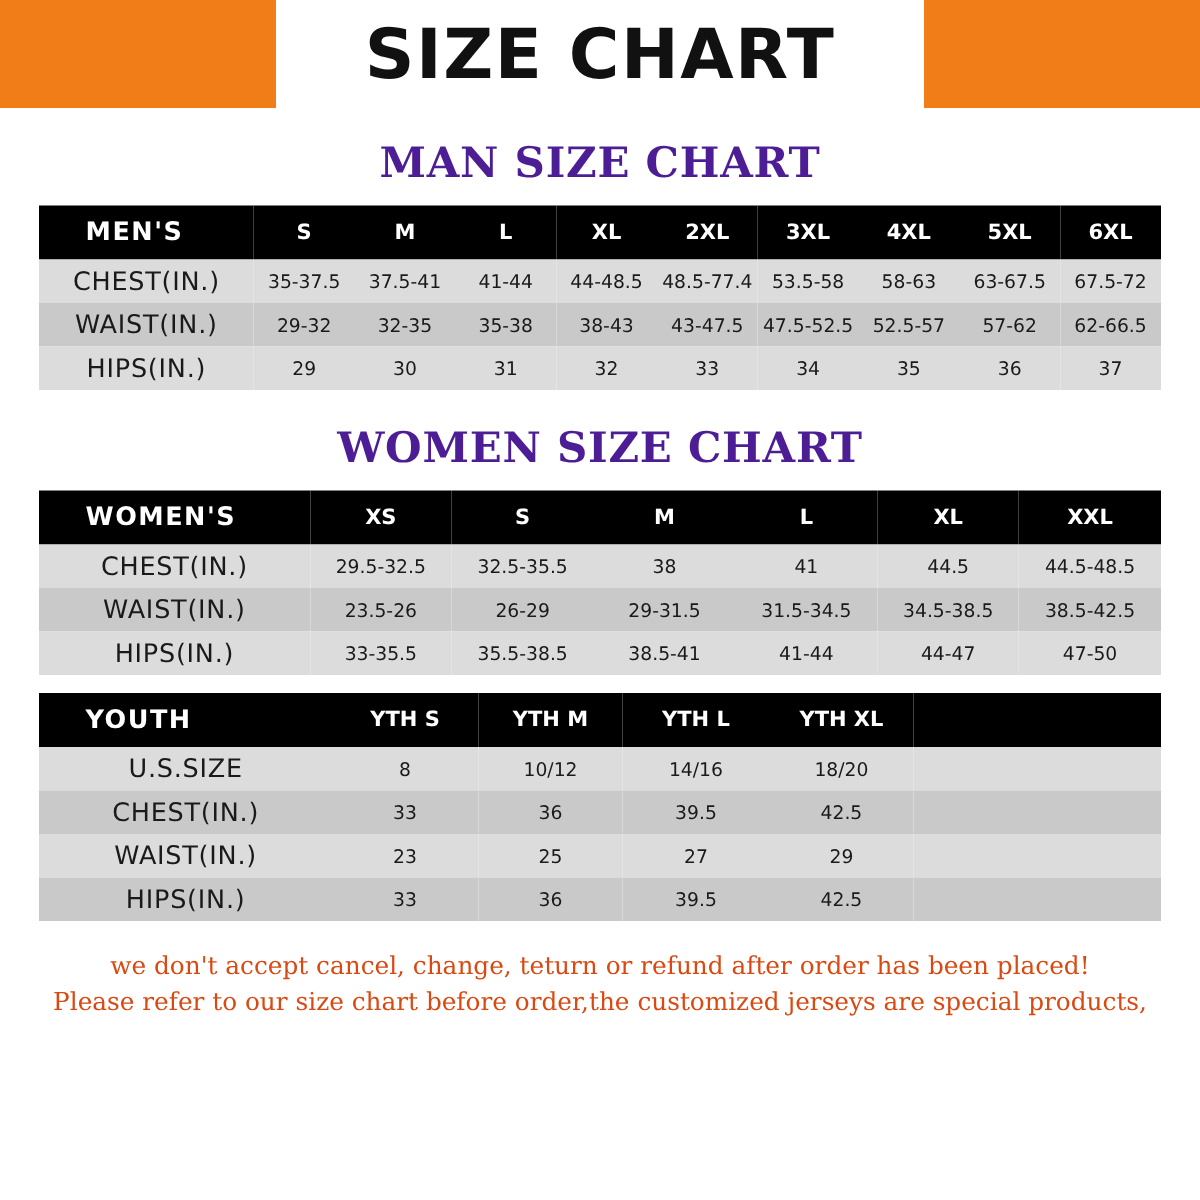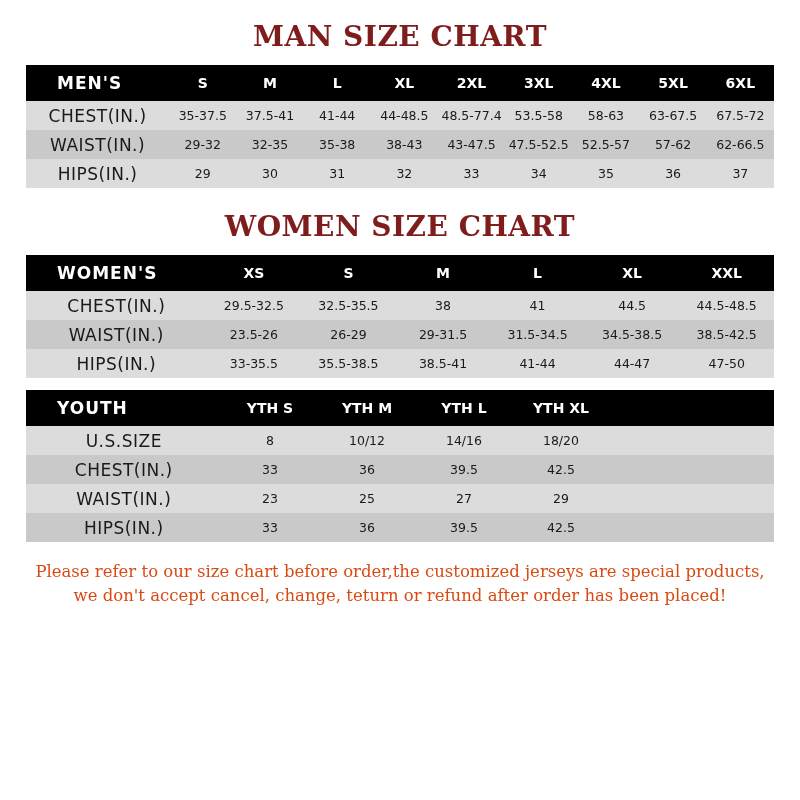--- a/index.html
+++ b/index.html
@@ -44,21 +44,21 @@
     letter-spacing: 1px;
     color: #111111;
     line-height: 1;
   }
   
   .section-title {
     text-align: center;
     font-family: "DejaVu Serif", serif;
     font-weight: bold;
     font-size: 28px;
-    color: #7f1d1d;
+    color: #4c1d95;
     letter-spacing: 0.5px;
   }
   .sec-man-title { margin-top: 20px; }
   .sec-women-title { margin-top: 22px; }
   .sec-youth-title { margin-top: 22px; }
 
   
   .chart-wrap {
     padding: 0 26px;
     margin-top: 12px;
@@ -116,20 +116,25 @@
     font-size: 16.5px;
     line-height: 1.45;
   }
   .note div { white-space: nowrap; }
 </style>
 </head>
 <body>
 
 <div class="page">
 
+  <div class="banner">
+    <div class="banner-plate">
+      <div class="banner-title">SIZE CHART</div>
+    </div>
+  </div>
 
   <div class="section-title sec-man-title">MAN SIZE CHART</div>
   <div class="chart-wrap">
     <table class="chart">
       <thead>
         <tr>
           <th class="rowhead men-col-0">MEN'S</th>
           <th>S</th>
           <th>M</th>
           <th>L</th>
@@ -271,17 +276,17 @@
           <td>36</td>
           <td>39.5</td>
           <td>42.5</td>
           <td></td>
         </tr>
       </tbody>
     </table>
   </div>
 
   <div class="note">
+    <div>we don't accept cancel, change, teturn or refund after order has been placed!</div>
     <div>Please refer to our size chart before order,the customized jerseys are special products,</div>
-    <div>we don't accept cancel, change, teturn or refund after order has been placed!</div>
   </div>
 
 </div>
 
 </body></html>

